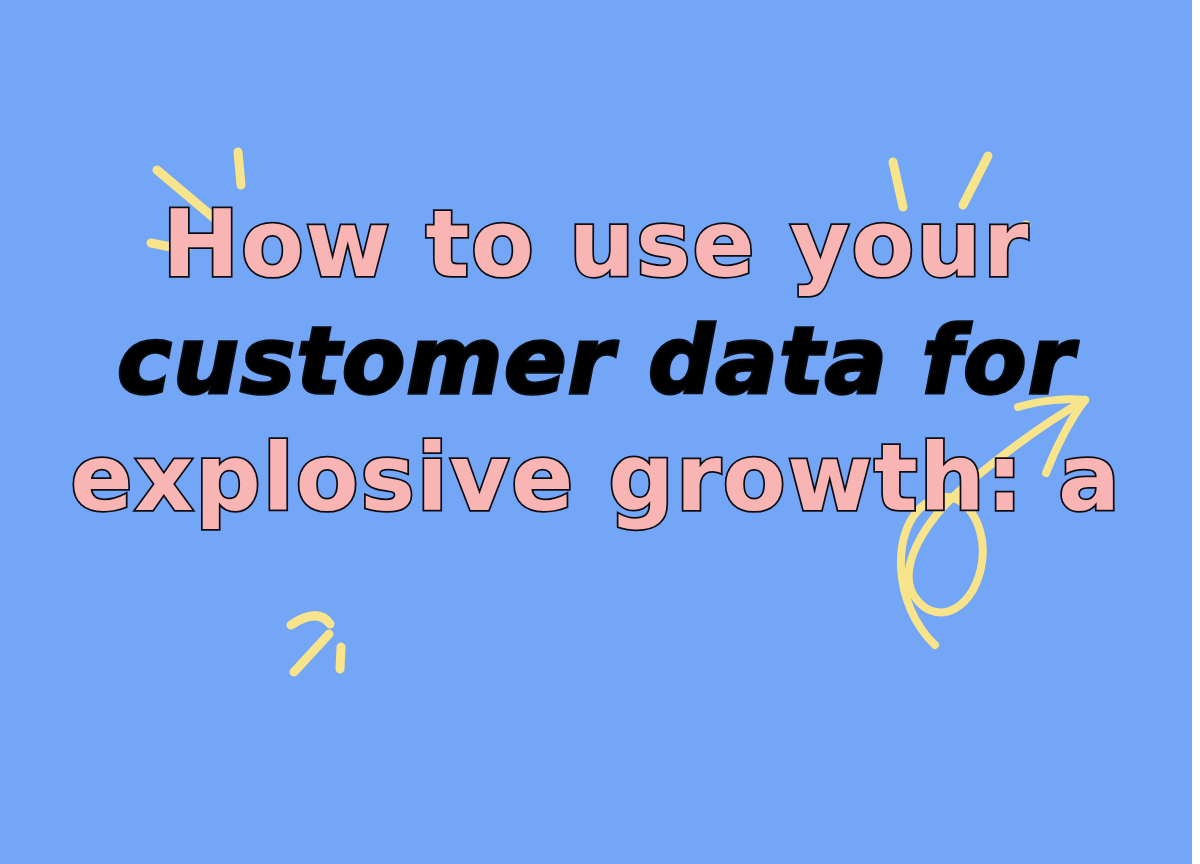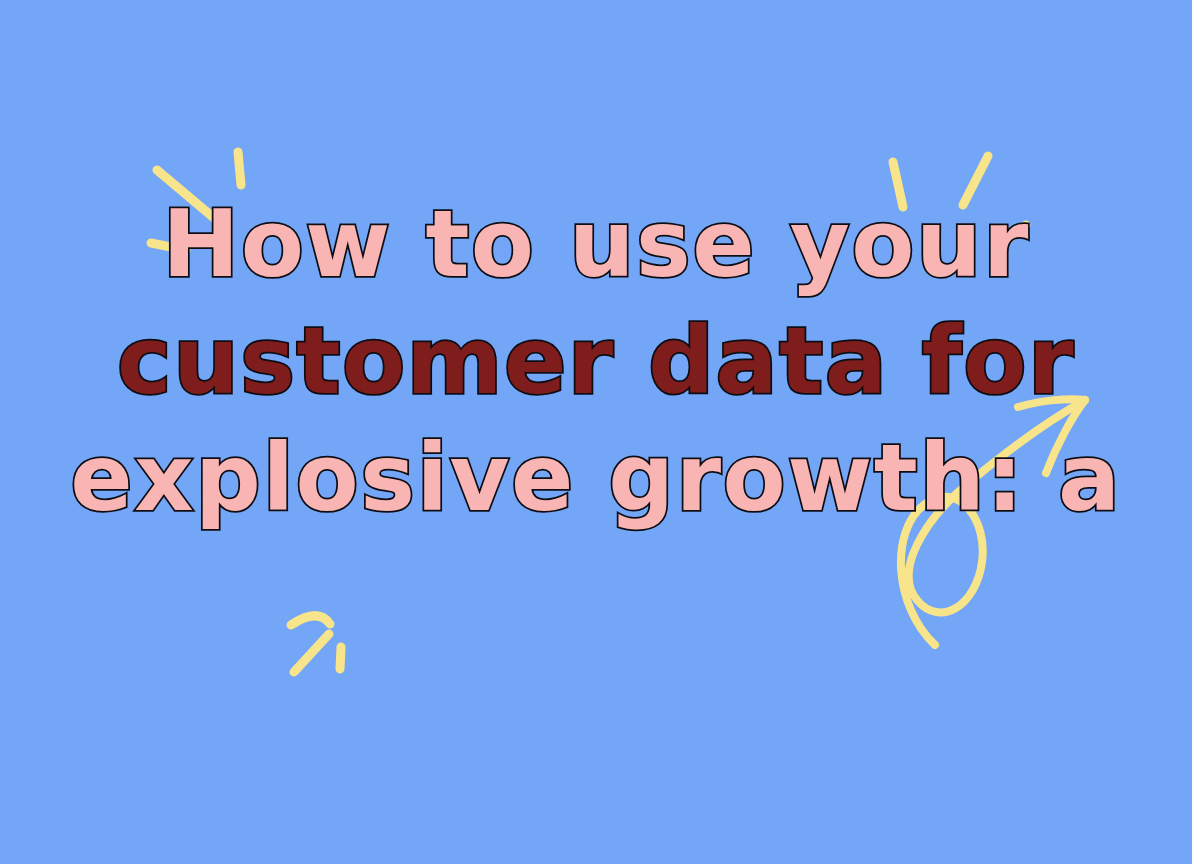--- a/index.html
+++ b/index.html
@@ -86,17 +86,17 @@
                C 976 606, 940 628, 917 600
                C 893 571, 925 520, 965 486
                C 1010 448, 1055 417, 1085 400"></path>
       <path d="M1018 407 C 1042 400, 1068 398, 1085 400"></path>
       <path d="M1046 473 C 1056 447, 1071 418, 1085 400"></path>
     </g>
   </svg>
 
   <div id="headline">
     <span class="hl-line" style="color: rgb(249, 180, 180); -webkit-text-stroke: 3.5px rgb(13, 13, 20);">How to use your</span>
-    <span class="hl-line" style="color: #7f1d1d; -webkit-text-stroke: 3.5px rgb(13, 13, 20);">customer data for</span>
+    <span class="hl-line" style="color: #000000; font-style: italic; -webkit-text-stroke: 3.5px rgb(13, 13, 20);">customer data for</span>
     <span class="hl-line" style="color: rgb(249, 180, 180); -webkit-text-stroke: 3.5px rgb(13, 13, 20);">explosive growth: a</span>
   </div>
 
 </div>
 
 </body></html>

